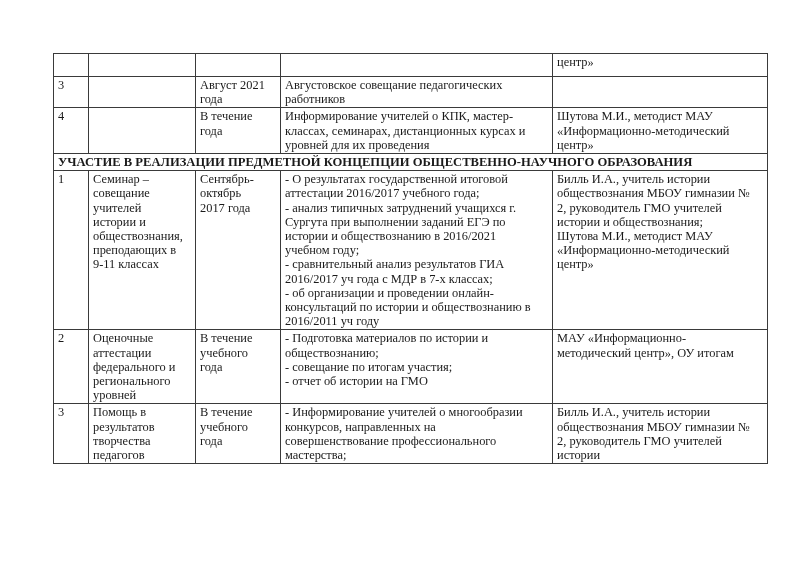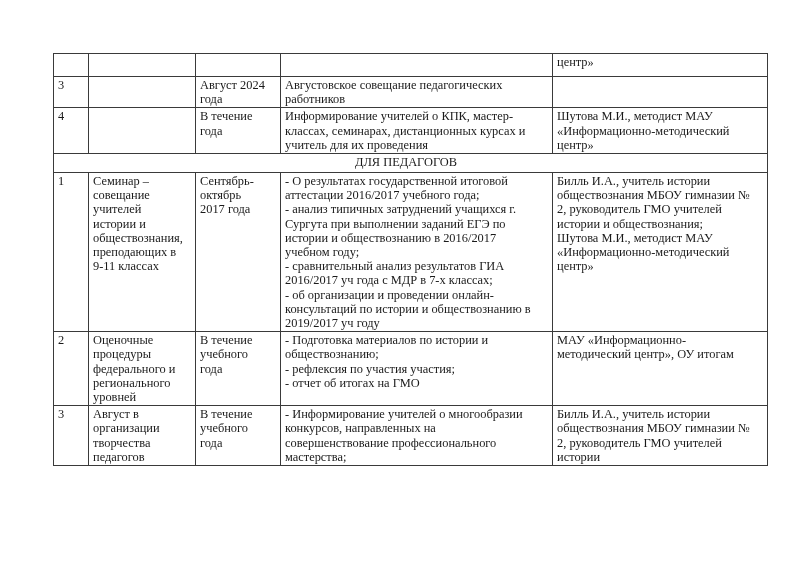--- a/index.html
+++ b/index.html
@@ -33,68 +33,68 @@
     <tr class="r-cont">
       <td></td>
       <td></td>
       <td></td>
       <td></td>
       <td>центр»</td>
     </tr>
     <tr style="height:30px">
       <td>3</td>
       <td></td>
-      <td>Август 2024 года</td>
+      <td>Август 2021 года</td>
       <td>Августовское совещание педагогических работников</td>
       <td></td>
     </tr>
     <tr style="height:44px">
       <td>4</td>
       <td></td>
       <td>В течение года</td>
-      <td>Информирование учителей о КПК, мастер-классах, семинарах, дистанционных курсах и учитель для их проведения</td>
+      <td>Информирование учителей о КПК, мастер-классах, семинарах, дистанционных курсах и уровней для их проведения</td>
       <td>Шутова М.И., методист МАУ «Информационно-методический центр»</td>
     </tr>
     <tr>
-      <td colspan="5" class="subsection">ДЛЯ ПЕДАГОГОВ</td>
+      <td colspan="5" class="section">УЧАСТИЕ В РЕАЛИЗАЦИИ ПРЕДМЕТНОЙ КОНЦЕПЦИИ ОБЩЕСТВЕННО-НАУЧНОГО ОБРАЗОВАНИЯ</td>
     </tr>
 
     <tr>
       <td>1</td>
       <td>Семинар – совещание учителей истории и обществознания, преподающих в 9-11 классах</td>
       <td>Сентябрь-октябрь 2017 года</td>
       <td>
         <span class="line">- О результатах государственной итоговой аттестации 2016/2017 учебного года;</span>
-        <span class="line">- анализ типичных затруднений учащихся г. Сургута при выполнении заданий ЕГЭ по истории и обществознанию в 2016/2017 учебном году;</span>
+        <span class="line">- анализ типичных затруднений учащихся г. Сургута при выполнении заданий ЕГЭ по истории и обществознанию в 2016/2021 учебном году;</span>
         <span class="line">- сравнительный анализ результатов ГИА 2016/2017 уч года с МДР в 7-х классах;</span>
-        <span class="line">- об организации и проведении онлайн-консультаций по истории и обществознанию в 2019/2017 уч году</span>
+        <span class="line">- об организации и проведении онлайн-консультаций по истории и обществознанию в 2016/2011 уч году</span>
       </td>
       <td>
         <span class="line">Билль И.А., учитель истории обществознания МБОУ гимназии № 2, руководитель ГМО учителей истории и обществознания;</span>
         <span class="line">Шутова М.И., методист МАУ «Информационно-методический центр»</span>
       </td>
     </tr>
 
     <tr>
       <td>2</td>
-      <td>Оценочные процедуры федерального и регионального уровней</td>
+      <td>Оценочные аттестации федерального и регионального уровней</td>
       <td>В течение учебного года</td>
       <td>
         <span class="line">- Подготовка материалов по истории и обществознанию;</span>
-        <span class="line">- рефлексия по участия участия;</span>
-        <span class="line"> - отчет об итогах на ГМО</span>
+        <span class="line">- совещание по итогам участия;</span>
+        <span class="line"> - отчет об истории на ГМО</span>
       </td>
       <td>
         <span class="line">МАУ «Информационно-методический центр», ОУ итогам</span>
       </td>
     </tr>
 
     <tr>
       <td>3</td>
-      <td>Август в организации творчества педагогов</td>
+      <td>Помощь в результатов творчества педагогов</td>
       <td>В течение учебного года</td>
       <td>
         <span class="line">- Информирование учителей о многообразии конкурсов, направленных на совершенствование профессионального мастерства;</span>
       </td>
       <td>
         <span class="line">Билль И.А., учитель истории обществознания МБОУ гимназии № 2, руководитель ГМО учителей истории</span>
       </td>
     </tr>
   </tbody>
 </table>

